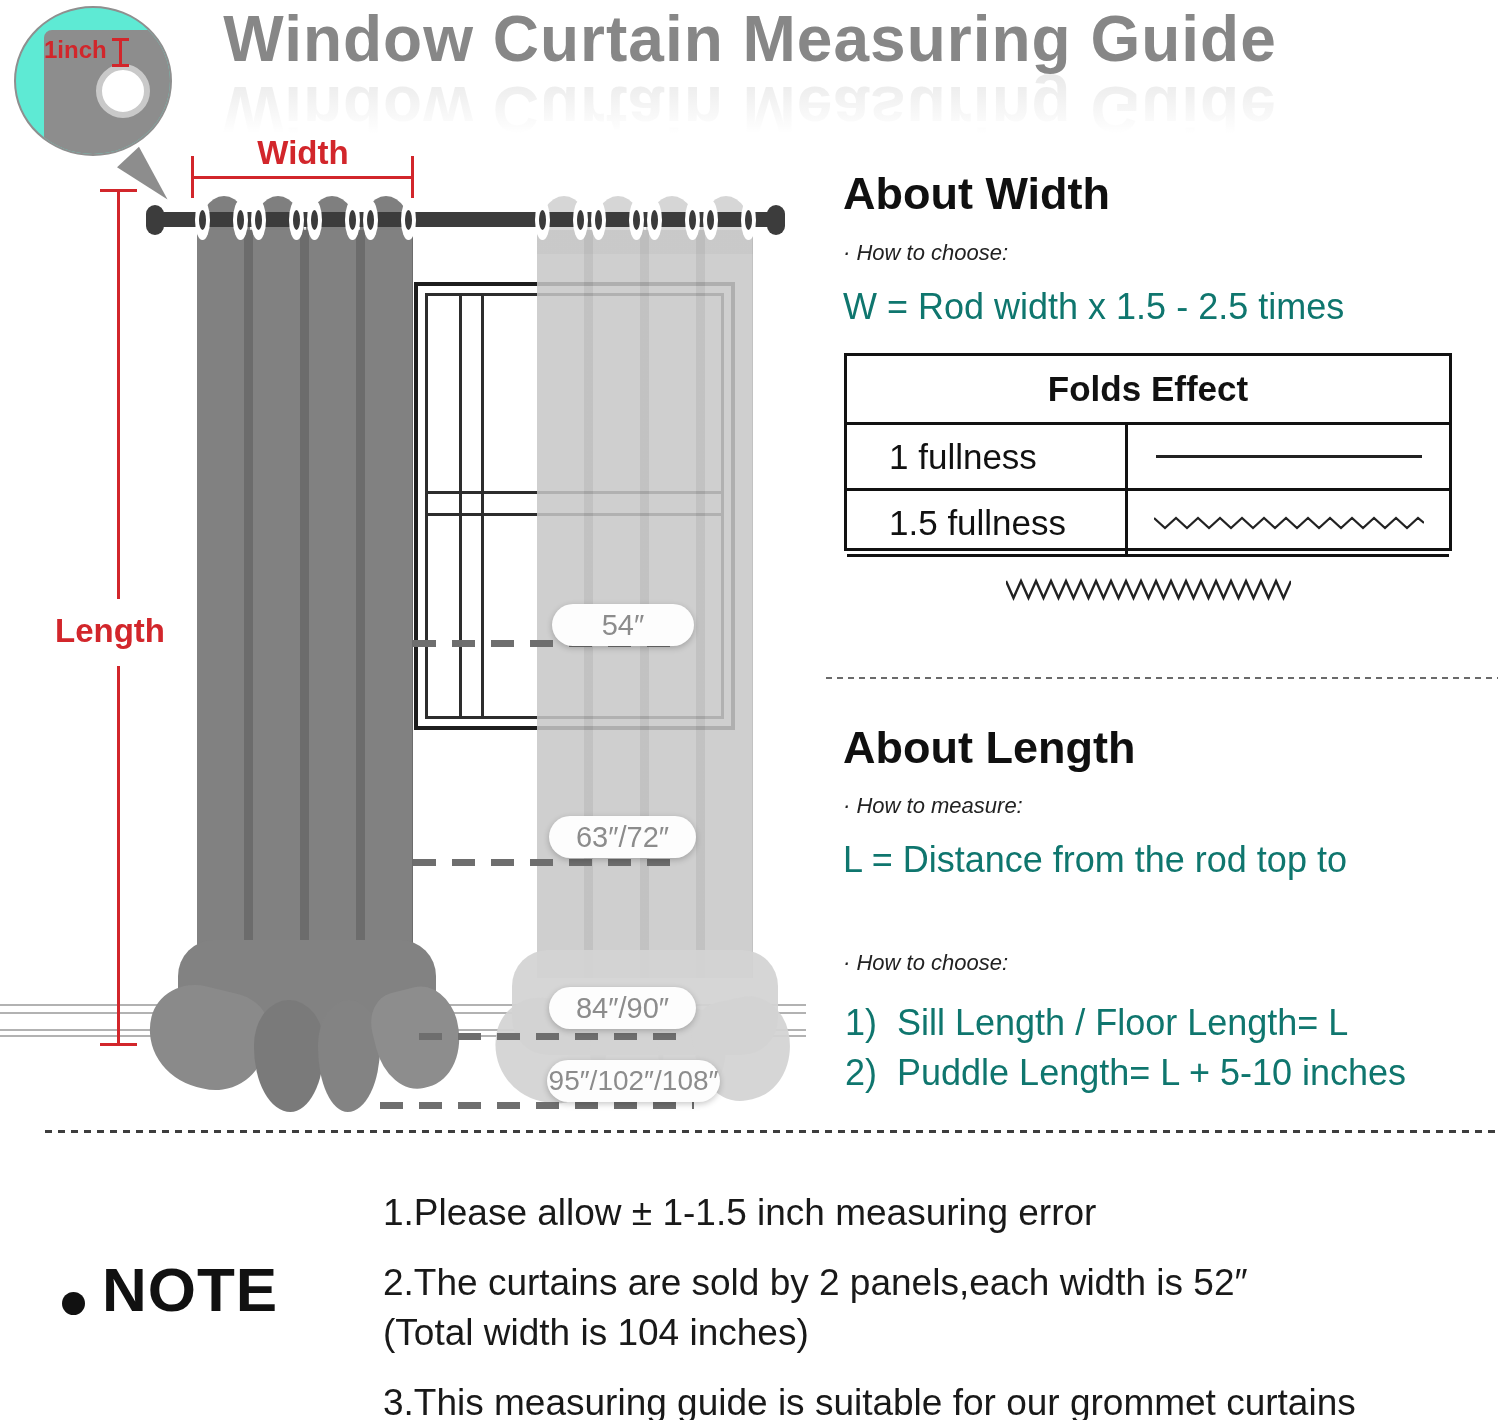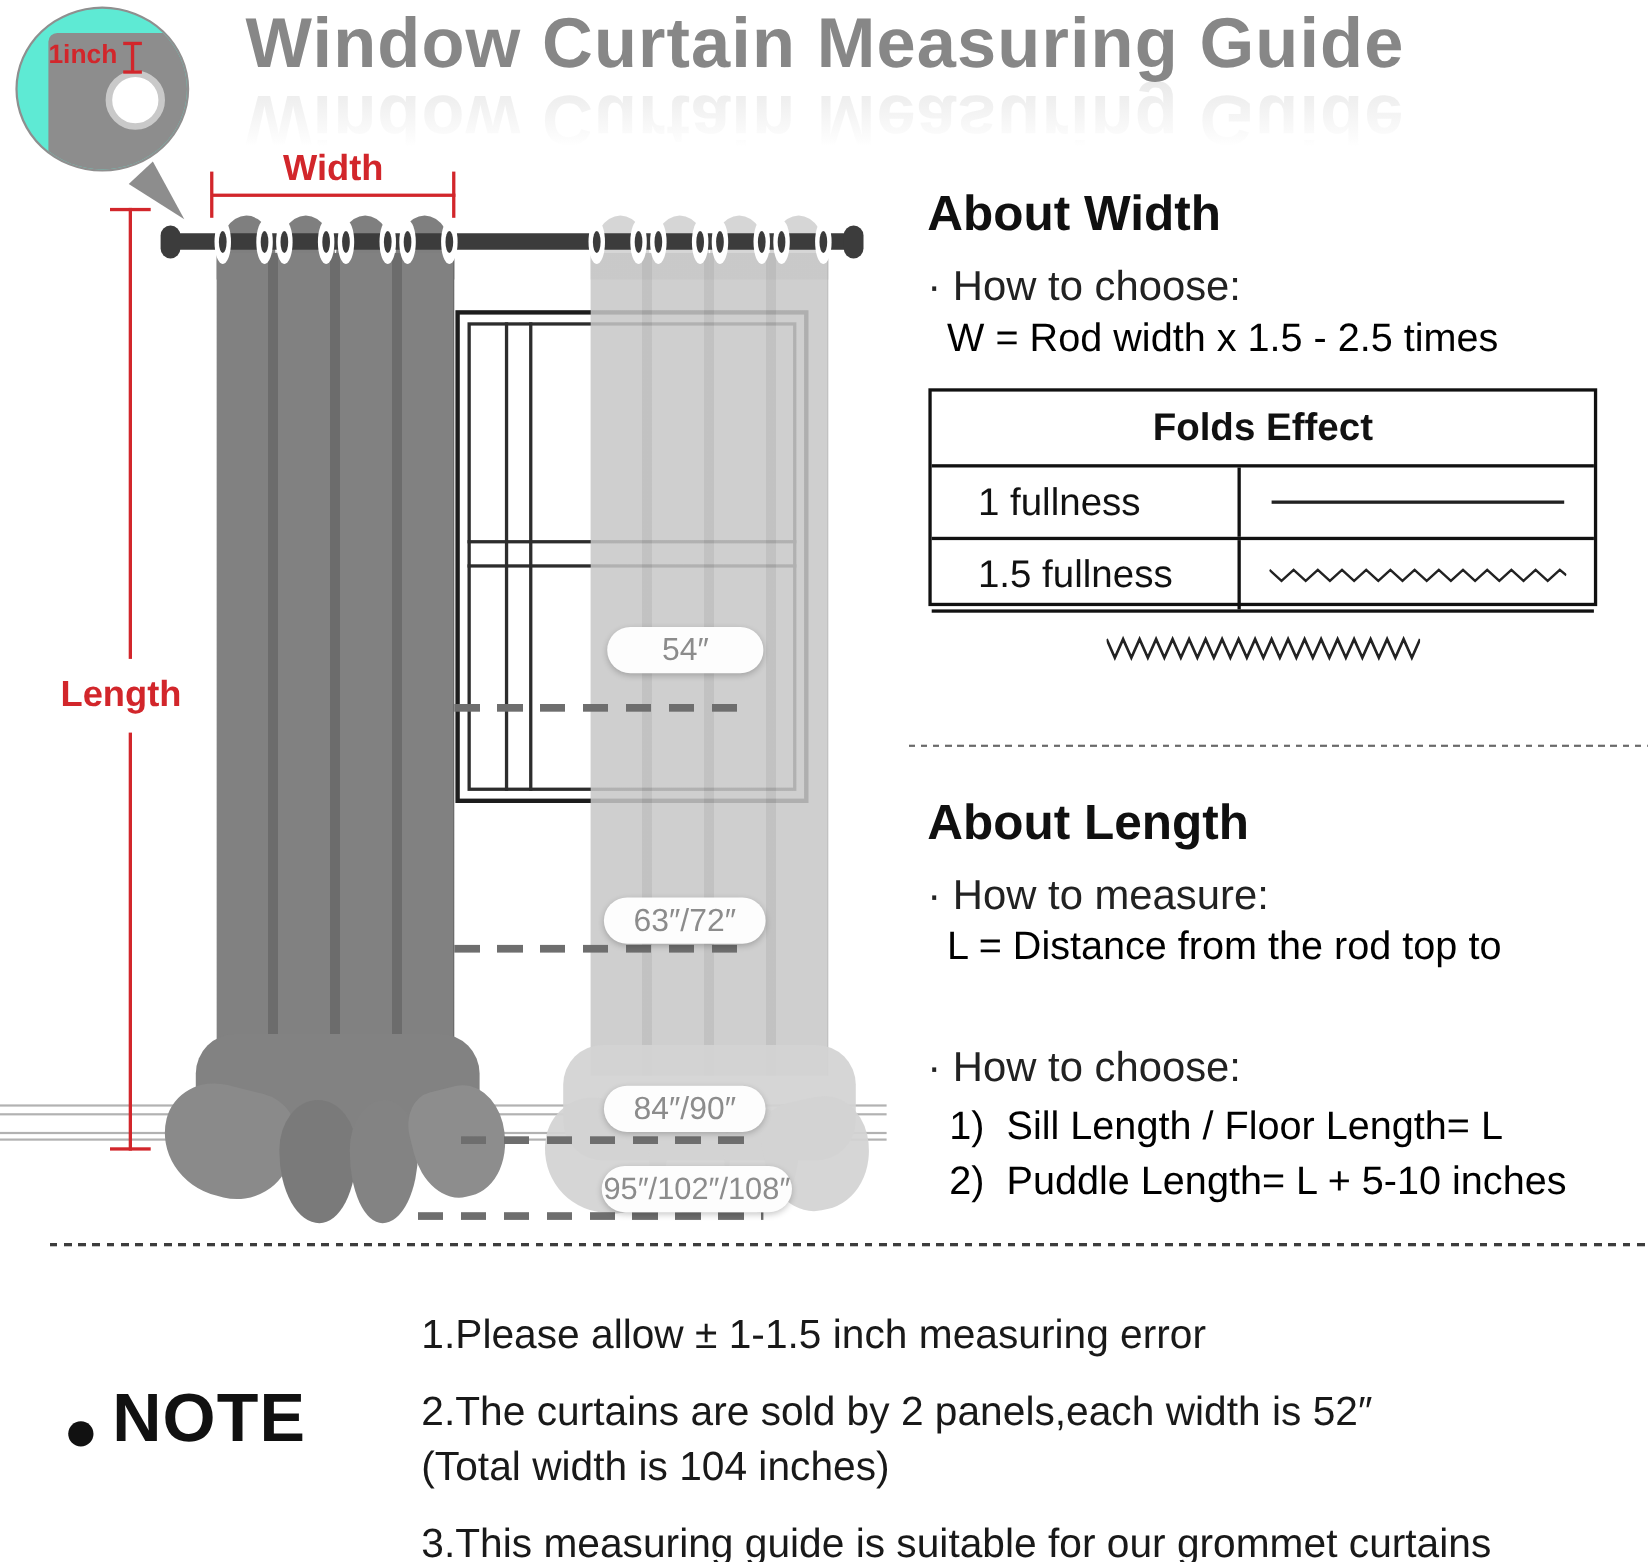--- a/index.html
+++ b/index.html
@@ -98,22 +98,22 @@
   
   .pill {
     height:42px; background:#fdfdfd; border-radius:21px; z-index:55;
     box-shadow:0 2px 6px rgba(0,0,0,0.22);
     display:flex; align-items:center; justify-content:center;
     color:#8c8c8c; font-size:29px; z-index:55;
   }
 
   
   .h1 { font-size:45px; font-weight:600; color:#101010; z-index:6; }
-  .bullet-line { font-size:38px; font-weight:300; color:#222; z-index:6; }
-  .formula { font-size:36px; font-weight:500; color:#000000; z-index:6; white-space:pre;margin-left:18px; }
+  .bullet-line { font-size:22px; font-weight:300; color:#222; z-index:6;font-style:italic; }
+  .formula { font-size:36px; font-weight:500; color:#0f766e; z-index:6; white-space:pre; }
 
   
   .ftable { left:844px; top:353px; width:608px; height:198px; border:3px solid #111; z-index:6; background:#fff; }
   .ftable-header {
     height:69px; border-bottom:3px solid #111; display:flex; align-items:center; justify-content:center;
     font-size:35px; font-weight:600; color:#111;
   }
   .frow { height:66px; display:flex; border-bottom:3px solid #111; }
   .frow:last-child { border-bottom:none; }
   .fcell-label {
@@ -212,21 +212,21 @@
   <div class="abs red" style="left:117px; top:189px; width:3px; height:410px;"></div>
   <div class="abs red-label" style="left:30px; top:612px; width:160px;">Length</div>
   <div class="abs red" style="left:117px; top:666px; width:3px; height:380px;"></div>
   <div class="abs red" style="left:100px; top:1043px; width:37px; height:3px;"></div>
 
   <div class="abs dashline" style="left:413px; top:640px; width:268px;"></div>
   <div class="abs dashline" style="left:413px; top:859px; width:268px;"></div>
   <div class="abs dashline" style="left:419px; top:1033px; width:262px;"></div>
   <div class="abs dashline" style="left:380px; top:1102px; width:314px;"></div>
 
-  <div class="abs pill" style="left:552px; top:570px; width:142px;">54″</div>
+  <div class="abs pill" style="left:552px; top:604px; width:142px;">54″</div>
   <div class="abs pill" style="left:549px; top:816px; width:147px;">63″/72″</div>
   <div class="abs pill" style="left:549px; top:987px; width:147px;">84″/90″</div>
   <div class="abs pill" style="left:547px; top:1060px; width:173px; font-size:28px;">95″/102″/108″</div>
 
   <div class="abs h1" style="left:843px; top:168px;">About Width</div>
   <div class="abs bullet-line" style="left:843px; top:240px;">· How to choose:</div>
   <div class="abs formula" style="left:843px; top:286px;">W = Rod width x 1.5 - 2.5 times</div>
 
   <div class="abs ftable">
     <div class="ftable-header">Folds Effect</div>

